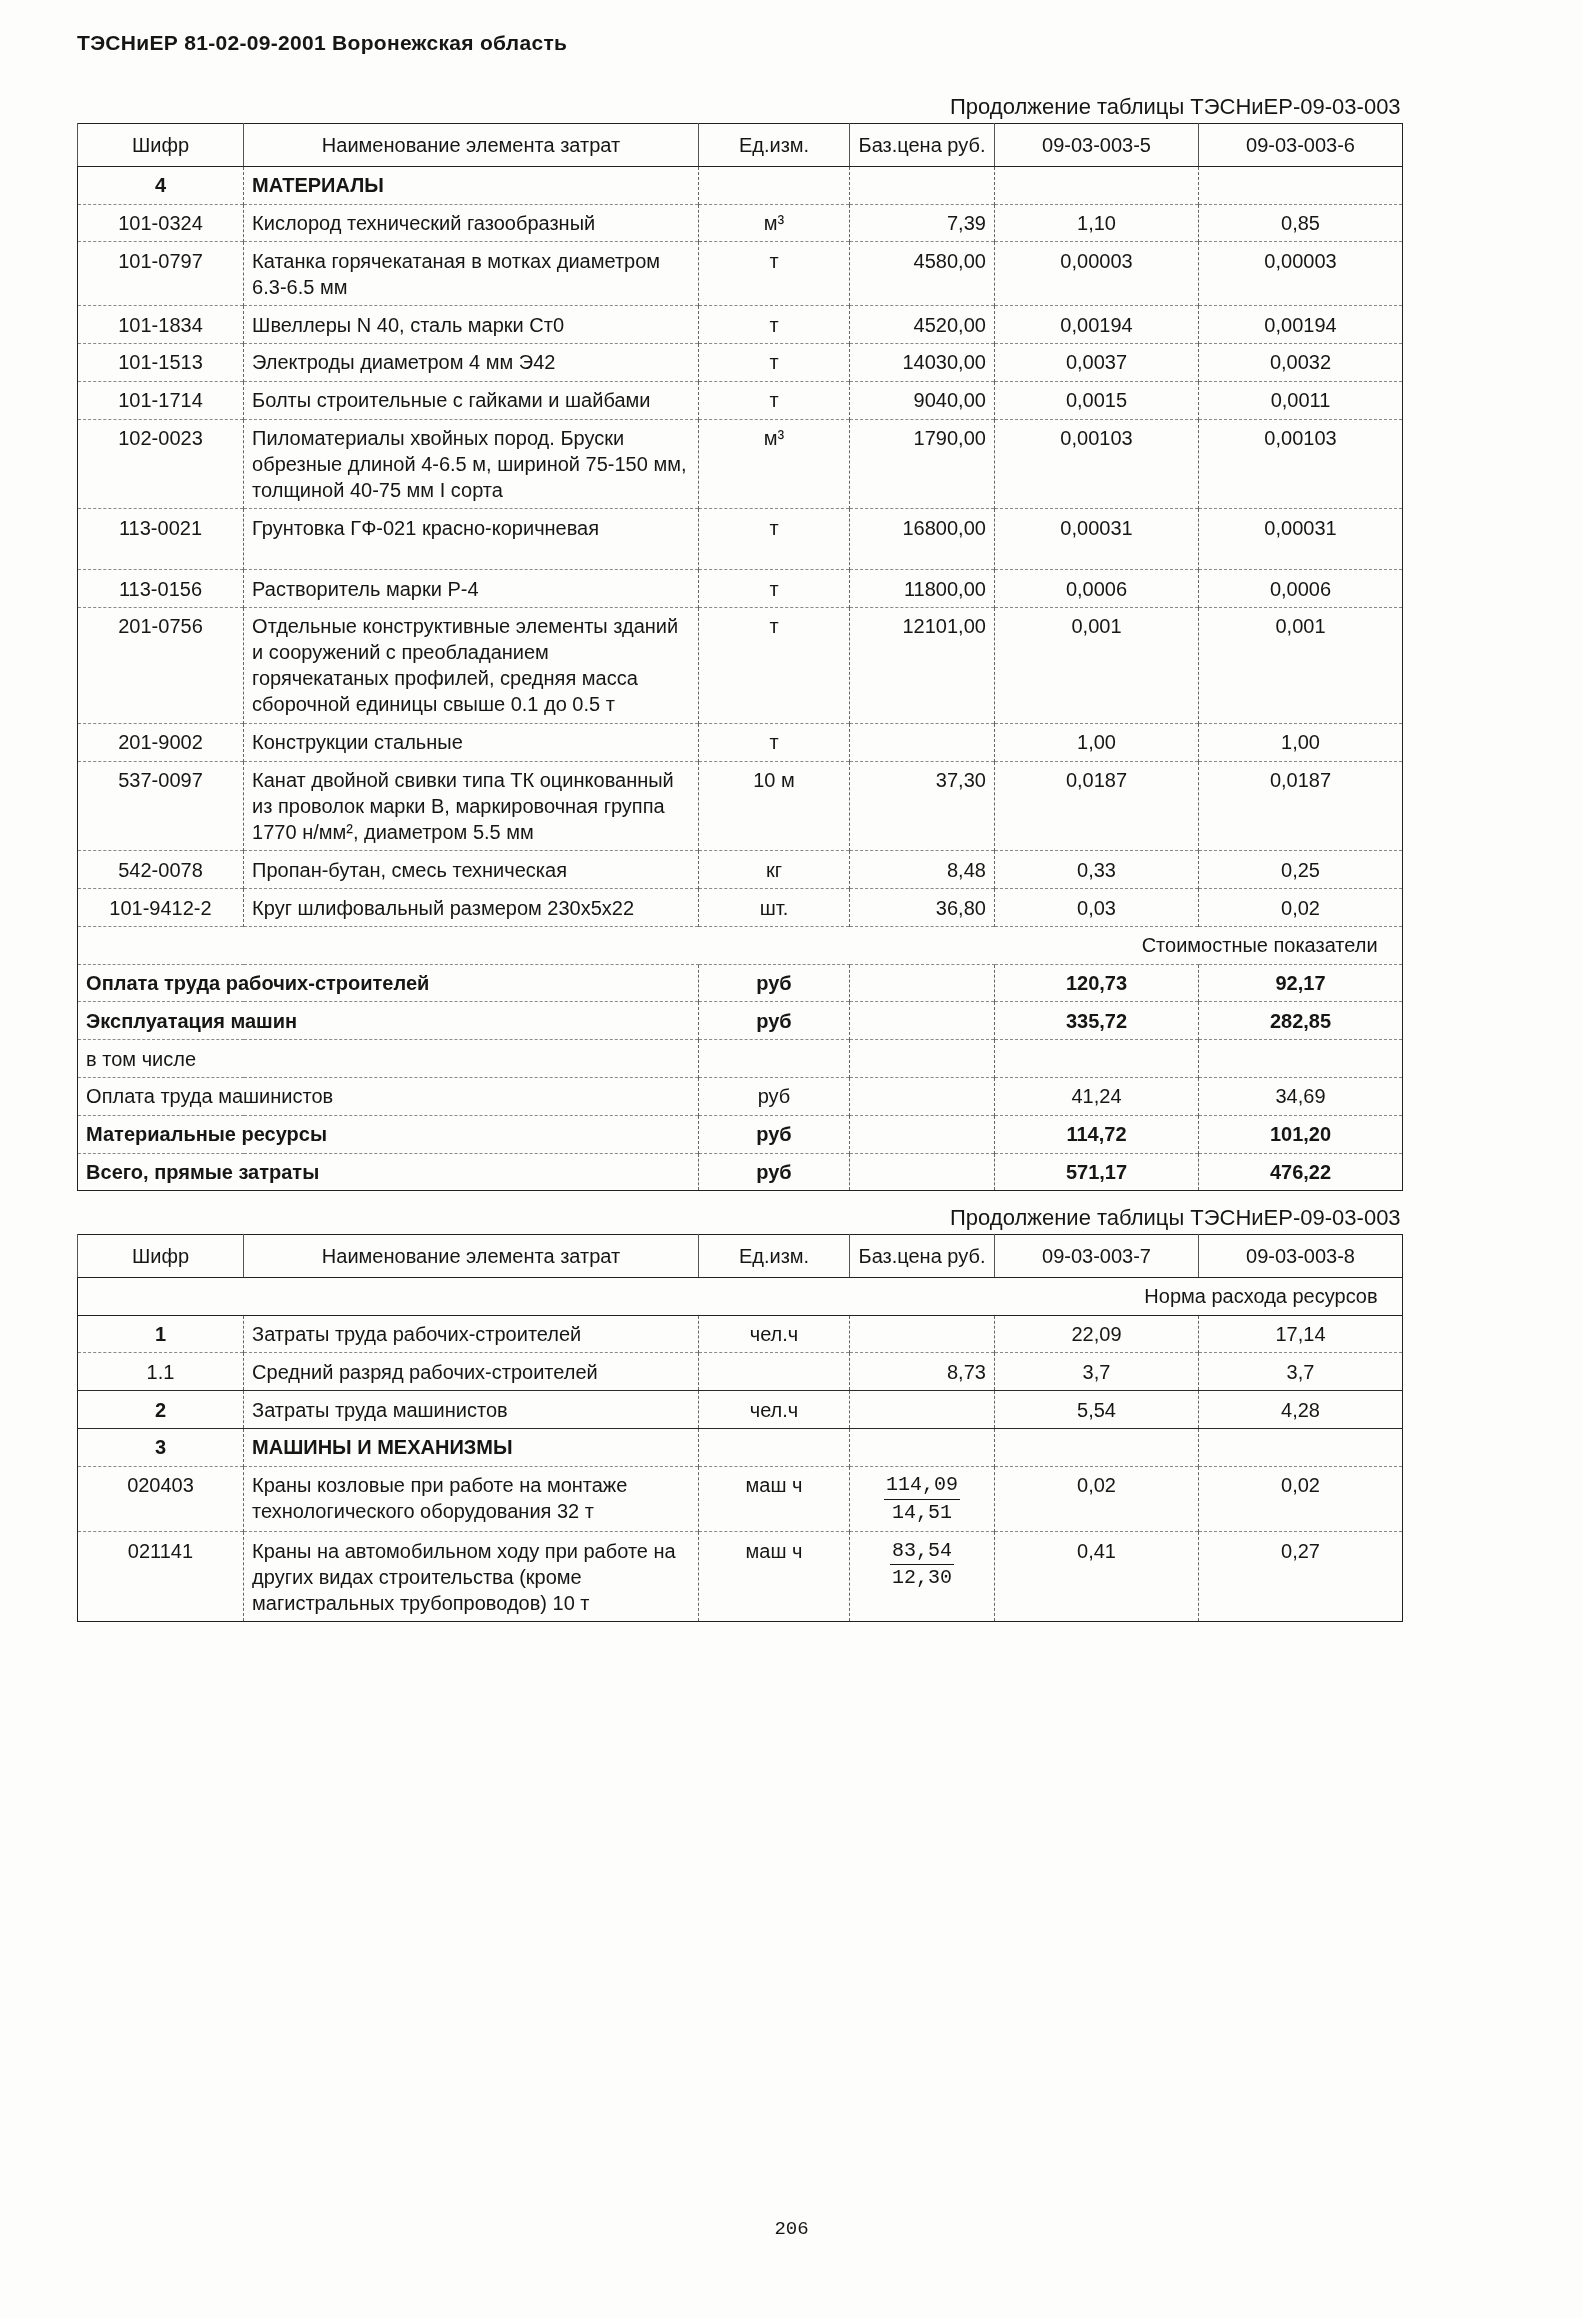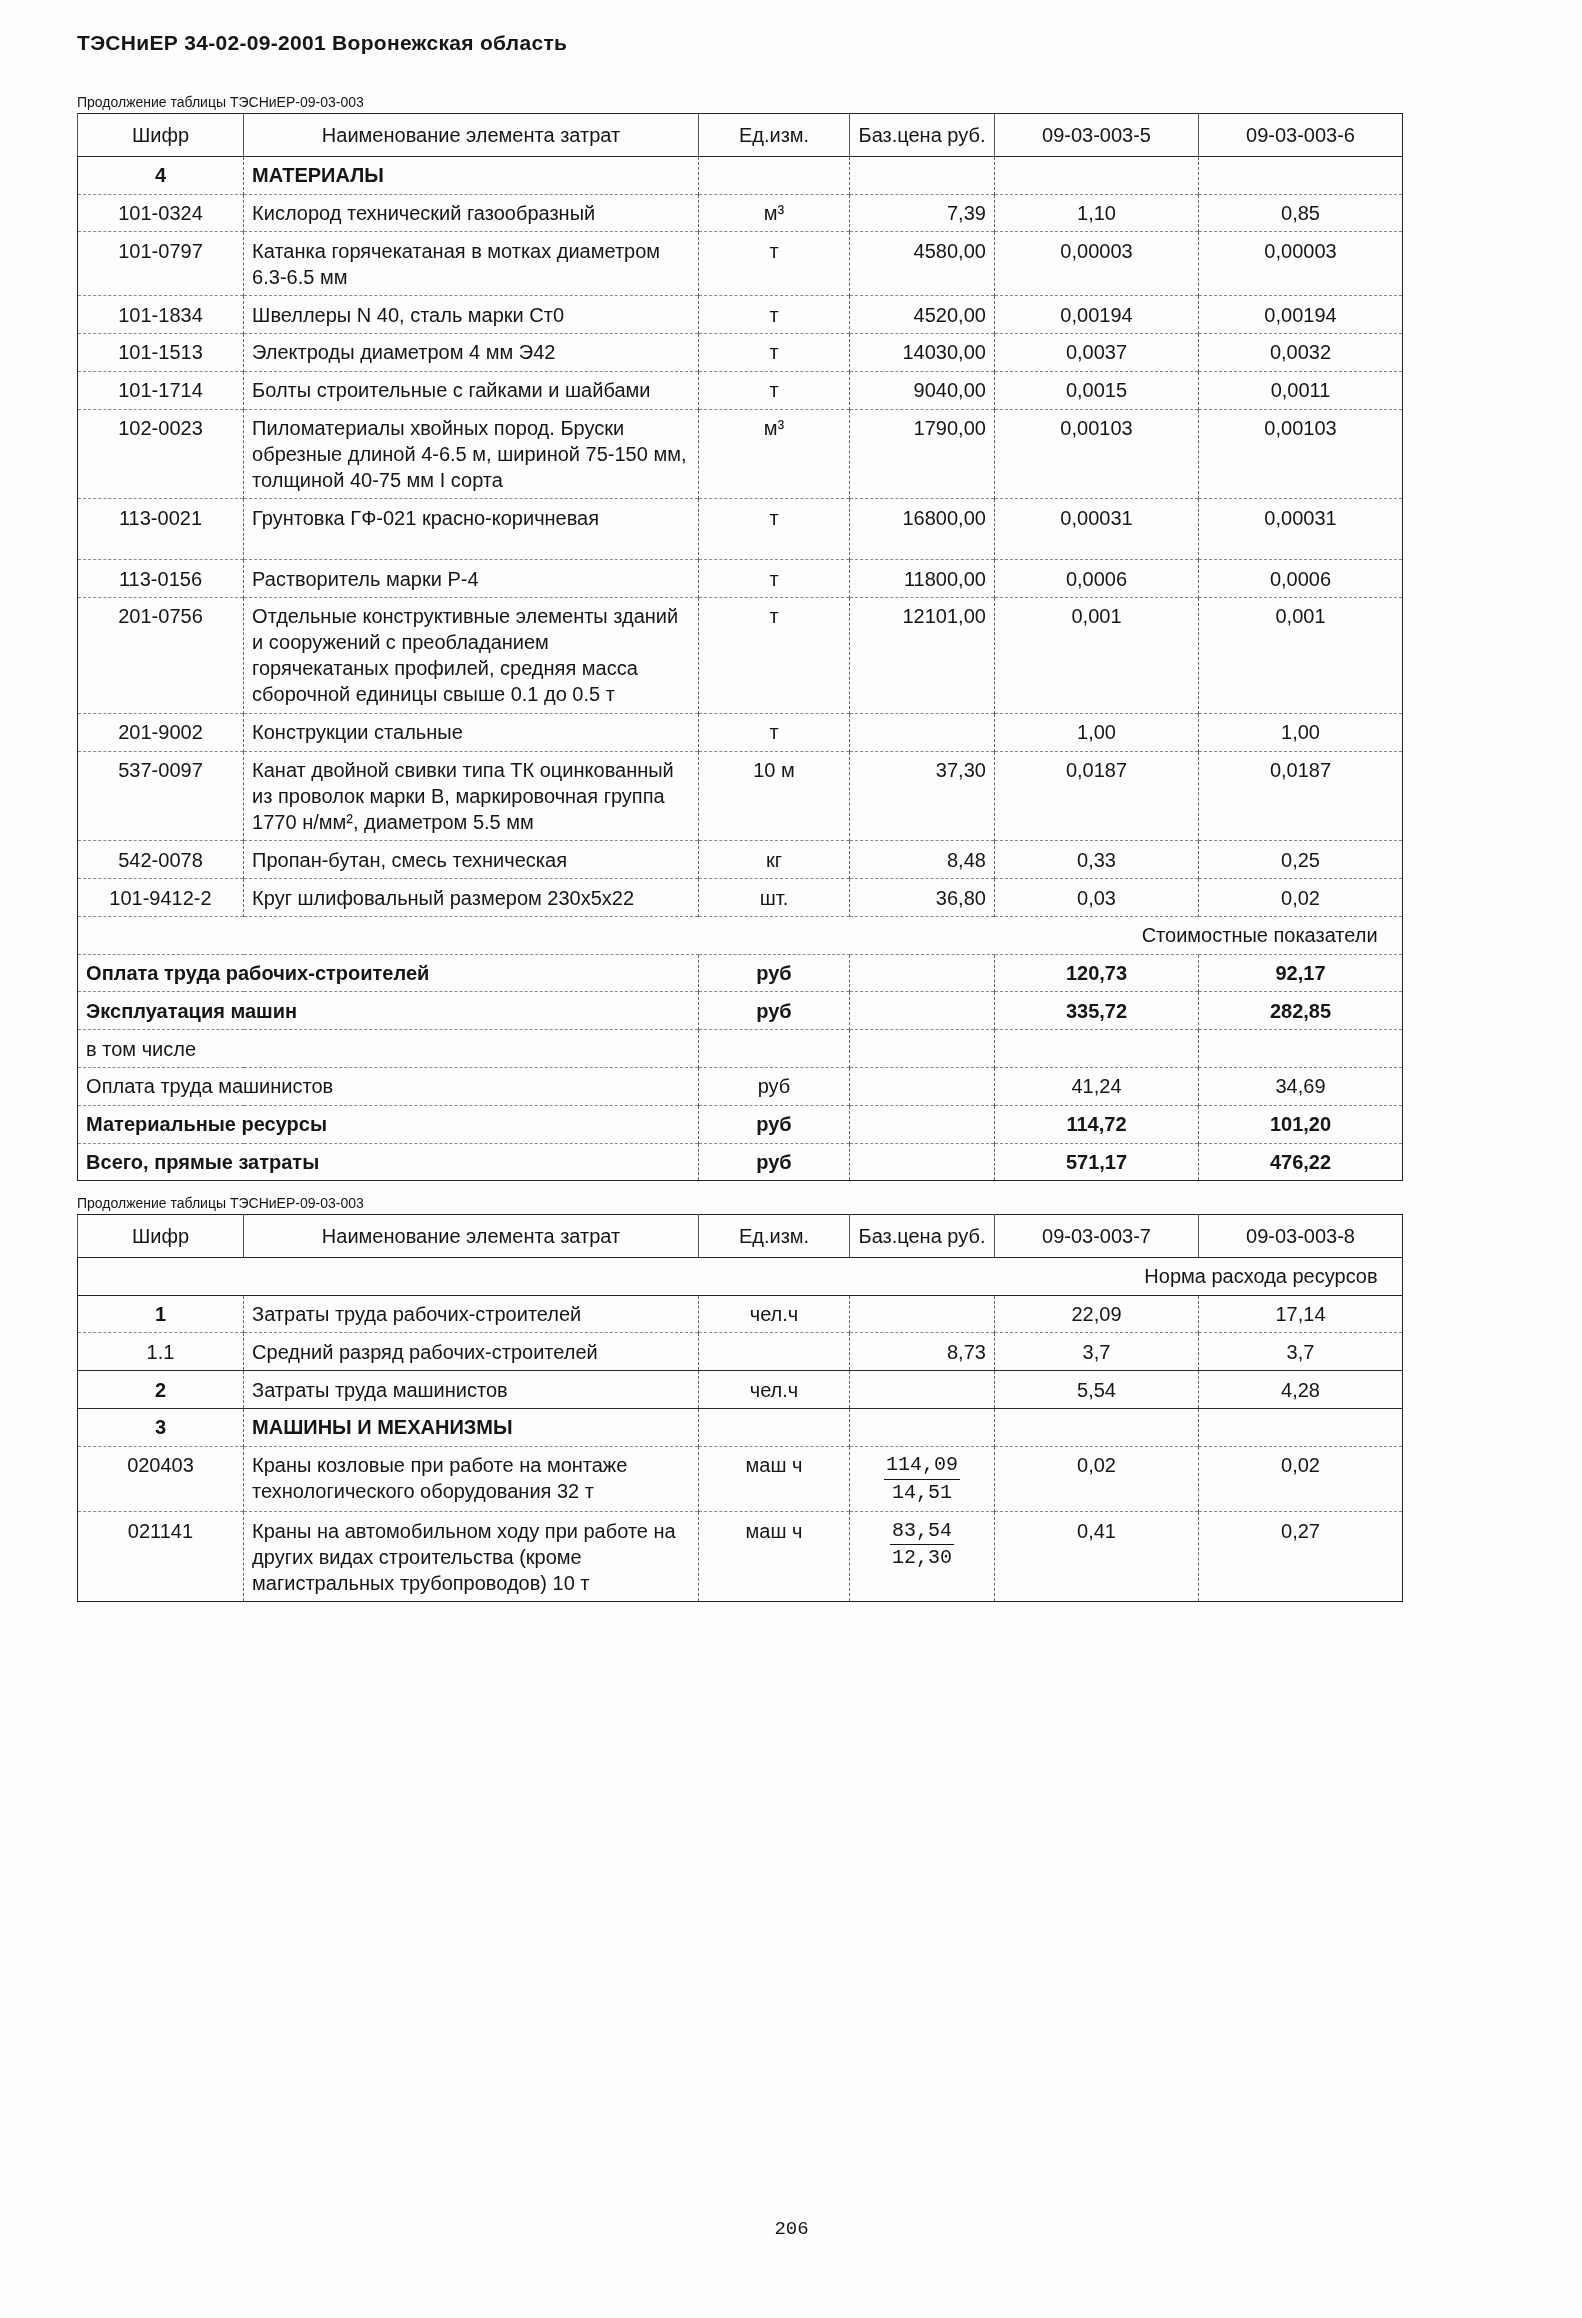--- a/index.html
+++ b/index.html
@@ -19,21 +19,22 @@
     top: 31px;
     width: 1325px;
   }
   .doc-header {
     font-weight: bold;
     font-size: 21px;
     letter-spacing: 0.3px;
     margin-bottom: 39px;
   }
   .caption {
-    font-size: 14px;
+    text-align: right;
+    font-size: 22px;
     margin-bottom: 2.7px;
     padding-right: 1.4px;
   }
   .caption2 { margin-top: 13.6px; }
   table.tbl {
     border-collapse: collapse;
     width: 100%;
     font-size: 20px;
     line-height: 1.3;
     border: 1.4px solid #222;
@@ -88,21 +89,21 @@
     font-size: 19px;
     font-family: Liberation Mono, monospace;
   }
 </style>
 </head>
 <body>
 
 <div class="page">
   <div class="content">
 
-    <div class="doc-header">ТЭСНиЕР 34-02-09-2001 Воронежская область</div>
+    <div class="doc-header">ТЭСНиЕР 81-02-09-2001 Воронежская область</div>
 
     <div class="caption">Продолжение таблицы ТЭСНиЕР-09-03-003</div>
 
     <table class="tbl">
       <colgroup>
         <col style="width:166px">
           <col style="width:455px">
           <col style="width:151px">
         <col style="width:145px">
           <col style="width:204px">

